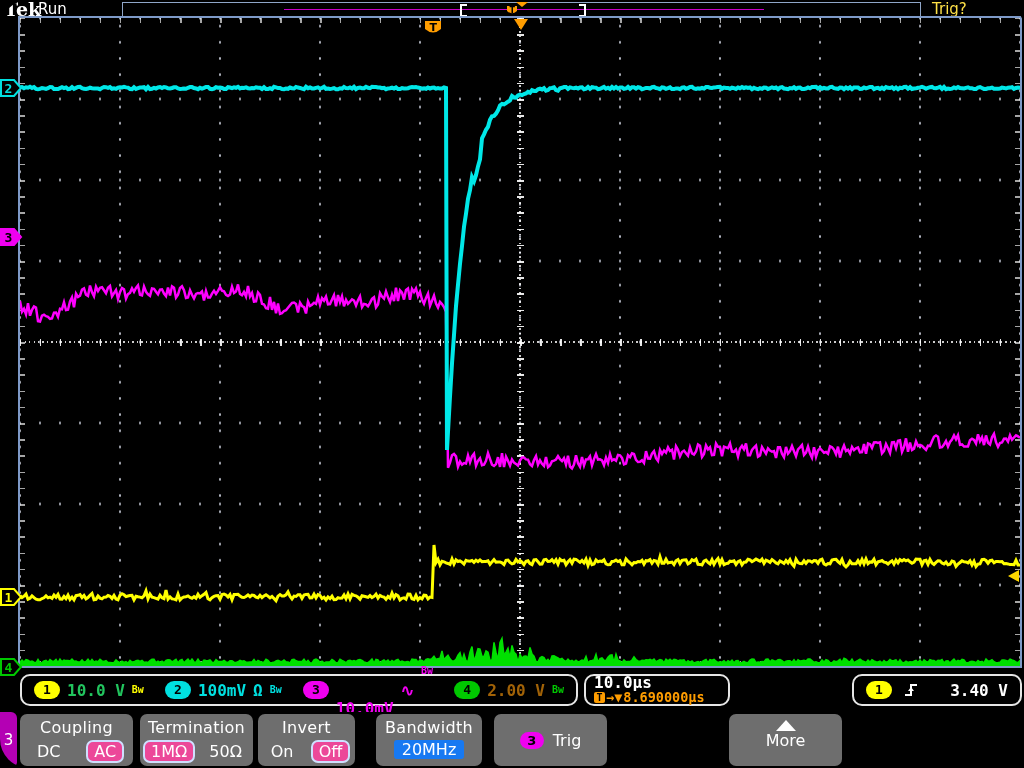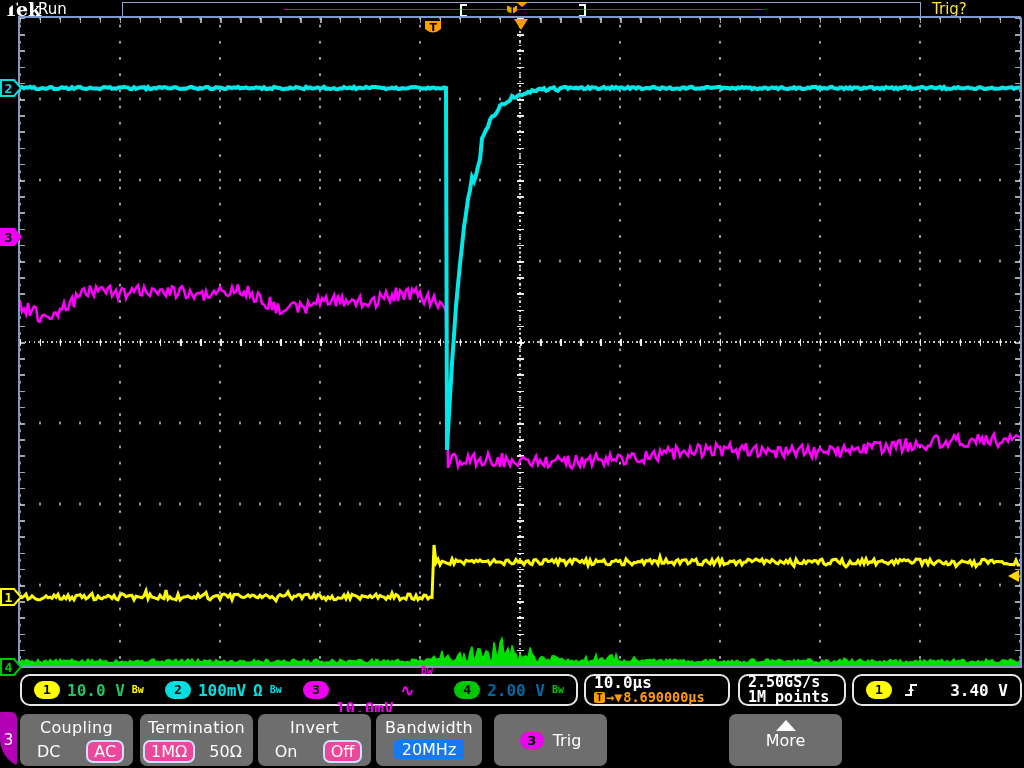--- a/index.html
+++ b/index.html
@@ -112,38 +112,34 @@
       <span class="bw" id="bw2" style="color: rgb(0, 224, 224);">Bw</span>
     </span>
     <span class="chgrp">
       <span class="oval" id="ov3" style="background: rgb(240, 0, 240);">3</span>
       <span id="sc3" style="color: rgb(240, 0, 240); margin-top: 37px;">10.0mV</span>
       <span id="sx3" style="color: rgb(240, 0, 240);">∿</span>
       <span class="bw" id="bw3" style="color: rgb(240, 0, 240);">Bw</span>
     </span>
     <span class="chgrp">
       <span class="oval" id="ov4" style="background: rgb(0, 200, 0);">4</span>
-      <span id="sc4" style="color: #0369a1;">2.00 V</span>
+      <span id="sc4" style="color: #a16207;">2.00 V</span>
       <span class="bw" id="bw4" style="color: rgb(0, 200, 0);">Bw</span>
     </span>
   </div>
 
   <div class="sbox tbox">
     <span>10.0µs</span>
     <span class="tdelay">
       <span class="ticon">T</span>
         <span>→▼</span>
         <span>8.690000µs</span>
     </span>
   </div>
 
-  <div class="sbox abox">
-    <span>2.50GS/s</span>
-    <span>1M points</span>
-  </div>
 
   <div class="sbox trbox">
     <span class="oval" id="ovt" style="background: rgb(255, 255, 0);">1</span>
     <svg width="18" height="16">
       <path d="M3 13 H9 V3 H15" stroke="#fff" stroke-width="2" fill="none"></path>
       <path d="M6 9 L9 5 L12 9" fill="#fff"></path>
     </svg>
     <span style="margin-left:auto">3.40 V</span>
   </div>
 
@@ -161,21 +157,21 @@
     </div>
 
     <div class="mbtn" style="left:140px;width:113px">
       <div class="mtitle">Termination</div>
       <div class="mopts">
         <span class="opt sel">1MΩ</span>
         <span class="opt">50Ω</span>
       </div>
     </div>
 
-    <div class="mbtn" style="left:258px;width:113px">
+    <div class="mbtn" style="left:258px;width:97px">
       <div class="mtitle">Invert</div>
       <div class="mopts">
         <span class="opt">On</span>
         <span class="opt sel">Off</span>
       </div>
     </div>
 
     <div class="mbtn" style="left:376px;width:106px">
       <div class="mtitle">Bandwidth</div>
       <span class="bwval">20MHz</span>

